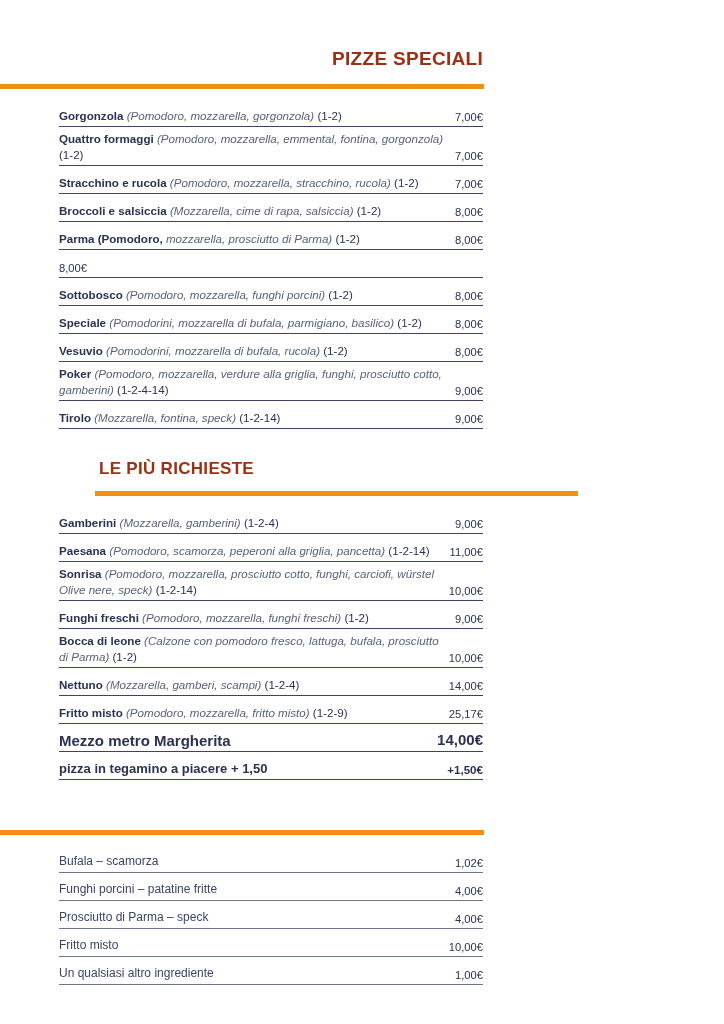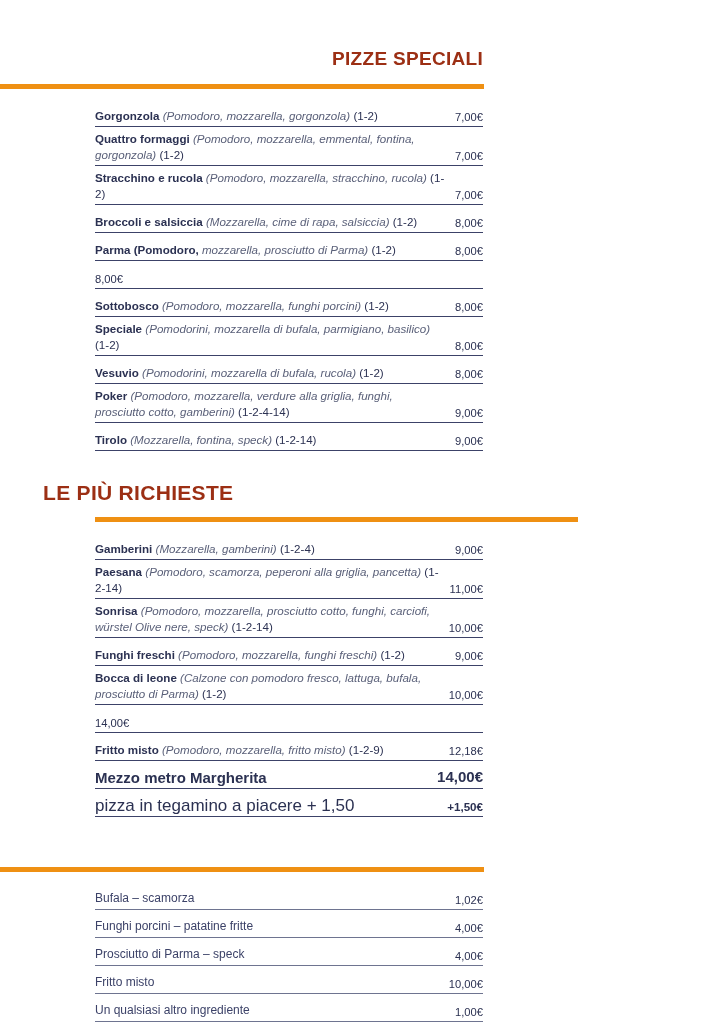--- a/index.html
+++ b/index.html
@@ -31,39 +31,39 @@
     color: #9c2f14;
     letter-spacing: 0.3px;
   }
   .sec-head.right {
     text-align: right;
     font-size: 19px;
     padding-right: 95px;
   }
   .sec-head.left {
     text-align: left;
-    font-size: 21px;
-    padding-left: 43px;
+    font-size: 17px;
+    padding-left: 99px;
   }
   .rule {
     height: 5px;
     background: #ef9013;
   }
   .rule.full-left {
     margin-left: 0;
     margin-right: 94px;
   }
   .rule.indent-left {
     margin-left: 95px;
     margin-right: 0;
   }
 
   
   .items {
-    margin-left: 95px;
+    margin-left: 59px;
     margin-right: 95px;
   }
   .row {
     display: flex;
     align-items: flex-end;
     justify-content: space-between;
     border-bottom: 1.6px solid #3c4268;
     padding: 4px 0 3px 0;
     min-height: 20px;
   }
@@ -96,22 +96,22 @@
   .row.big .desc {
     font-size: 15px;
     font-weight: bold;
   }
   .row.big .price {
     font-size: 15px;
     font-weight: bold;
   }
   
   .row.note .desc {
-    font-size: 17px;
-    font-weight: normal;
+    font-size: 13px;
+    font-weight: bold;
   }
   .row.note .price {
     font-size: 11.6px;
     font-weight: bold;
   }
   
   .row.plain {
     border-bottom: 1.3px solid #6e7490;
     padding: 4px 0 3px 0;
   }
@@ -295,30 +295,35 @@
       <div class="row">
         <div class="desc">
           <span class="name">Bocca di leone</span>
           <span class="ingr">(Calzone con pomodoro fresco, lattuga, bufala, prosciutto di Parma)</span>
           <span class="alg">(1-2)</span>
         </div>
         <div class="price">10,00€</div>
       </div>
 
       <div class="row">
+        <div class="desc">
+          <span class="name">Nettuno</span>
+          <span class="ingr">(Mozzarella, gamberi, scampi)</span>
+          <span class="alg">(1-2-4)</span>
+        </div>
         <div class="price">14,00€</div>
       </div>
 
       <div class="row">
         <div class="desc">
           <span class="name">Fritto misto</span>
           <span class="ingr">(Pomodoro, mozzarella, fritto misto)</span>
           <span class="alg">(1-2-9)</span>
         </div>
-        <div class="price">12,18€</div>
+        <div class="price">25,17€</div>
       </div>
 
       <div class="row big">
         <div class="desc">Mezzo metro Margherita</div>
         <div class="price">14,00€</div>
       </div>
 
       <div class="row note">
         <div class="desc">pizza in tegamino a piacere + 1,50</div>
         <div class="price">+1,50€</div>

